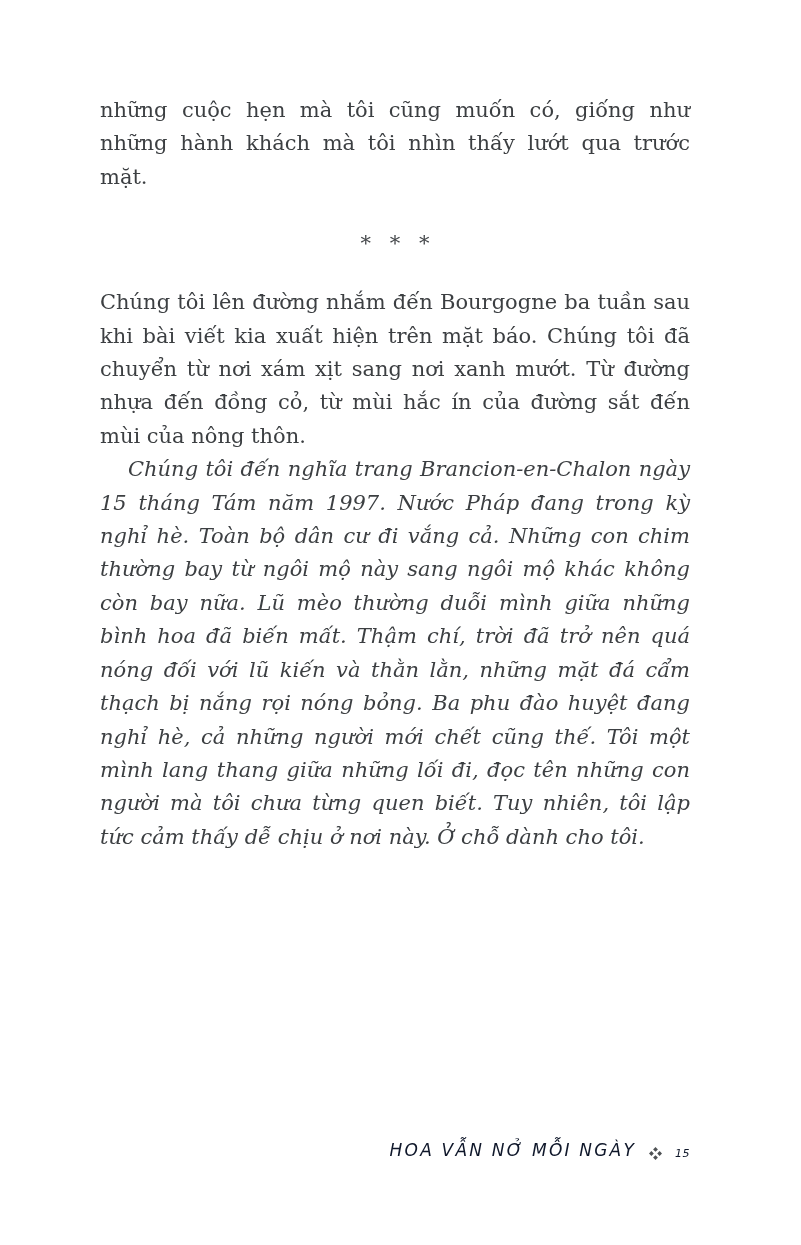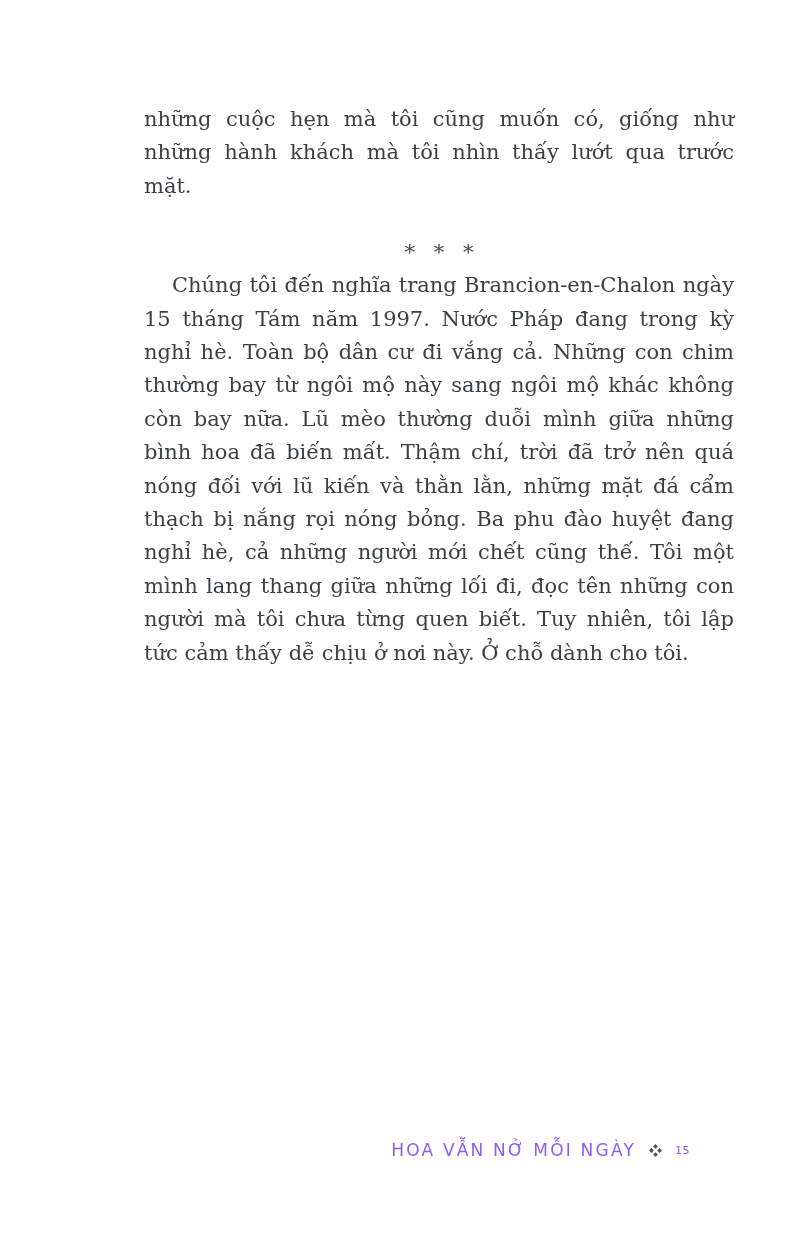--- a/index.html
+++ b/index.html
@@ -11,23 +11,22 @@
     height: 1245px;
     background: #ffffff;
     overflow: hidden;
     font-family: "DejaVu Serif", "Liberation Serif", serif;
     color: #3c3f42;
   }
 
   .text-block {
     position: absolute;
     left: 100px;
-    top: 17px;
+    top: 8px;
     width: 590px;
-    margin-left: 44px;
   }
 
   .para {
     font-size: 21px;
     line-height: 33.4px;
     text-align: justify;
     color: #3c3f42;
   }
 
   .para-1 { margin-top: 86px; }
@@ -36,30 +35,31 @@
     margin-top: 33px;
     line-height: 33px;
     font-size: 21px;
     text-align: center;
     word-spacing: 12px;
     color: #45484b;
   }
 
   .para-2 { margin-top: 26px; }
 
-  .para-3 { text-indent: 28px; }
+  .para-3 { text-indent: 28px; font-style: italic; }
 
   .footer {
     position: absolute;
     top: 1140px;
     right: 111px;
     display: flex;
-    align-items: center;
+    align-items: flex-end;
     font-family: "DejaVu Sans", "Liberation Sans", sans-serif;
-    color: #8b5cf6;
+    color: #0f172a;
+    font-style: italic;
   }
 
   .running-title {
     font-size: 17px;
     letter-spacing: 2.2px;
     white-space: nowrap;
   }
 
   .ornament {
     margin-left: 13px;
@@ -77,20 +77,21 @@
 <body>
 
 <div class="page">
 
   <div class="text-block">
 
     <p class="para para-1">những cuộc hẹn mà tôi cũng muốn có, giống như những hành khách mà tôi nhìn thấy lướt qua trước mặt.</p>
 
     <div class="section-break">* * *</div>
 
+    <p class="para para-2">Chúng tôi lên đường nhắm đến Bourgogne ba tuần sau khi bài viết kia xuất hiện trên mặt báo. Chúng tôi đã chuyển từ nơi xám xịt sang nơi xanh mướt. Từ đường nhựa đến đồng cỏ, từ mùi hắc ín của đường sắt đến mùi của nông thôn.</p>
 
     <p class="para para-3">Chúng tôi đến nghĩa trang Brancion-en-Chalon ngày 15 tháng Tám năm 1997. Nước Pháp đang trong kỳ nghỉ hè. Toàn bộ dân cư đi vắng cả. Những con chim thường bay từ ngôi mộ này sang ngôi mộ khác không còn bay nữa. Lũ mèo thường duỗi mình giữa những bình hoa đã biến mất. Thậm chí, trời đã trở nên quá nóng đối với lũ kiến và thằn lằn, những mặt đá cẩm thạch bị nắng rọi nóng bỏng. Ba phu đào huyệt đang nghỉ hè, cả những người mới chết cũng thế. Tôi một mình lang thang giữa những lối đi, đọc tên những con người mà tôi chưa từng quen biết. Tuy nhiên, tôi lập tức cảm thấy dễ chịu ở nơi này. Ở chỗ dành cho tôi.</p>
 
   </div>
 
   <div class="footer">
     <span class="running-title">HOA VẪN NỞ MỖI NGÀY</span>
     <span class="ornament">
       <svg width="13" height="13" viewBox="0 0 13 13" aria-hidden="true">
         <g fill="#4e5154">

